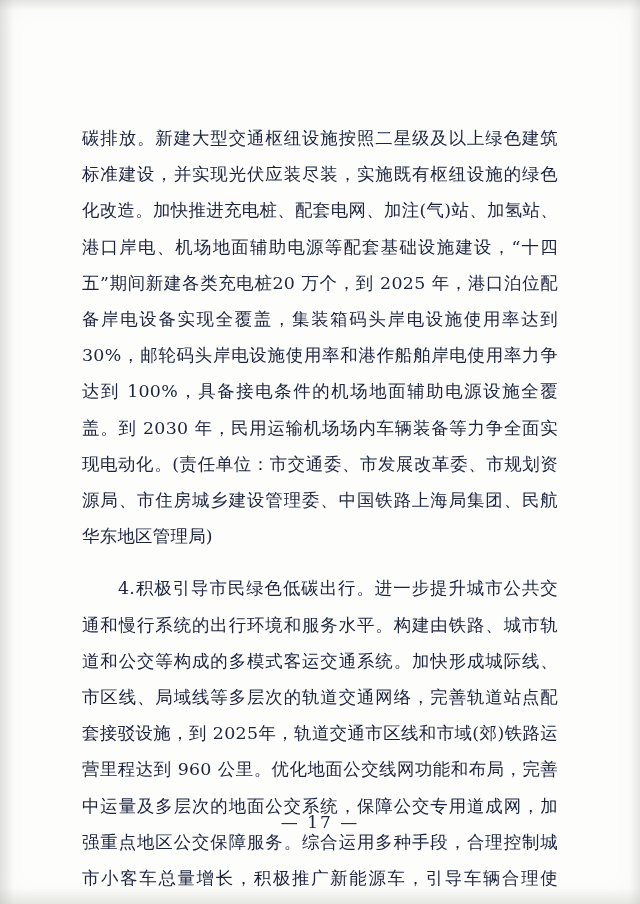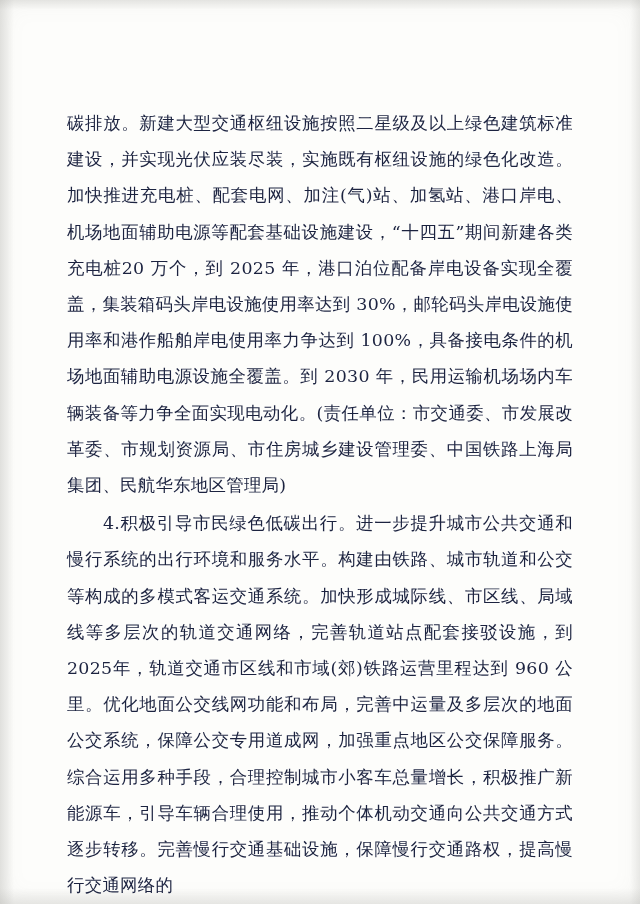--- a/index.html
+++ b/index.html
@@ -61,21 +61,21 @@
     top: 104px;
     width: 508px;
   }
   .para {
     color: #1c2340;
     font-size: 17.4px;
     line-height: 36.2px;
     letter-spacing: 0.3px;
     text-align: justify;
     text-justify: inter-ideograph;
-    margin: 1px;
+    margin: 16px;
     font-family: "DejaVu Serif", "Liberation Serif", serif;
     font-weight: 400;
   }
   .para + .para {
     margin-top: 2px;
   }
   .indent {
     text-indent: 36px;
   }
   #footer {
@@ -100,13 +100,16 @@
   <div class="scan-edge-left"></div>
   <div class="scan-edge-top"></div>
   <div class="scan-edge-right"></div>
   <div class="scan-edge-bottom"></div>
 
   <div id="content">
     <p class="para">碳排放。新建大型交通枢纽设施按照二星级及以上绿色建筑标准建设，并实现光伏应装尽装，实施既有枢纽设施的绿色化改造。加快推进充电桩、配套电网、加注(气)站、加氢站、港口岸电、机场地面辅助电源等配套基础设施建设，“十四五”期间新建各类充电桩20 万个，到 2025 年，港口泊位配备岸电设备实现全覆盖，集装箱码头岸电设施使用率达到 30%，邮轮码头岸电设施使用率和港作船舶岸电使用率力争达到 100%，具备接电条件的机场地面辅助电源设施全覆盖。到 2030 年，民用运输机场场内车辆装备等力争全面实现电动化。(责任单位：市交通委、市发展改革委、市规划资源局、市住房城乡建设管理委、中国铁路上海局集团、民航华东地区管理局)</p>
     <p class="para indent">4.积极引导市民绿色低碳出行。进一步提升城市公共交通和慢行系统的出行环境和服务水平。构建由铁路、城市轨道和公交等构成的多模式客运交通系统。加快形成城际线、市区线、局域线等多层次的轨道交通网络，完善轨道站点配套接驳设施，到 2025年，轨道交通市区线和市域(郊)铁路运营里程达到 960 公里。优化地面公交线网功能和布局，完善中运量及多层次的地面公交系统，保障公交专用道成网，加强重点地区公交保障服务。综合运用多种手段，合理控制城市小客车总量增长，积极推广新能源车，引导车辆合理使用，推动个体机动交通向公共交通方式逐步转移。完善慢行交通基础设施，保障慢行交通路权，提高慢行交通网络的</p>
   </div>
 
+  <div id="footer">
+    <span class="page-number">— 17 —</span>
+  </div>
 </div>
 
 </body></html>

